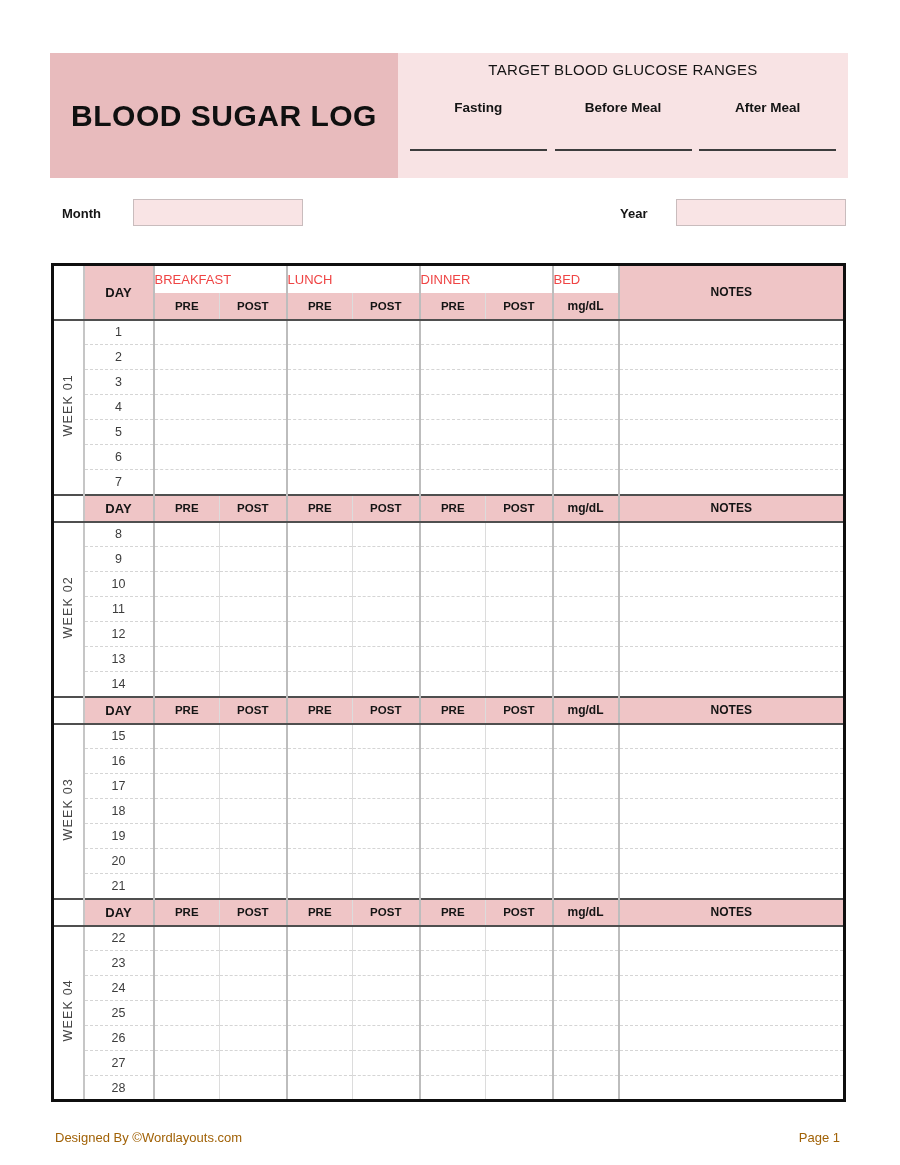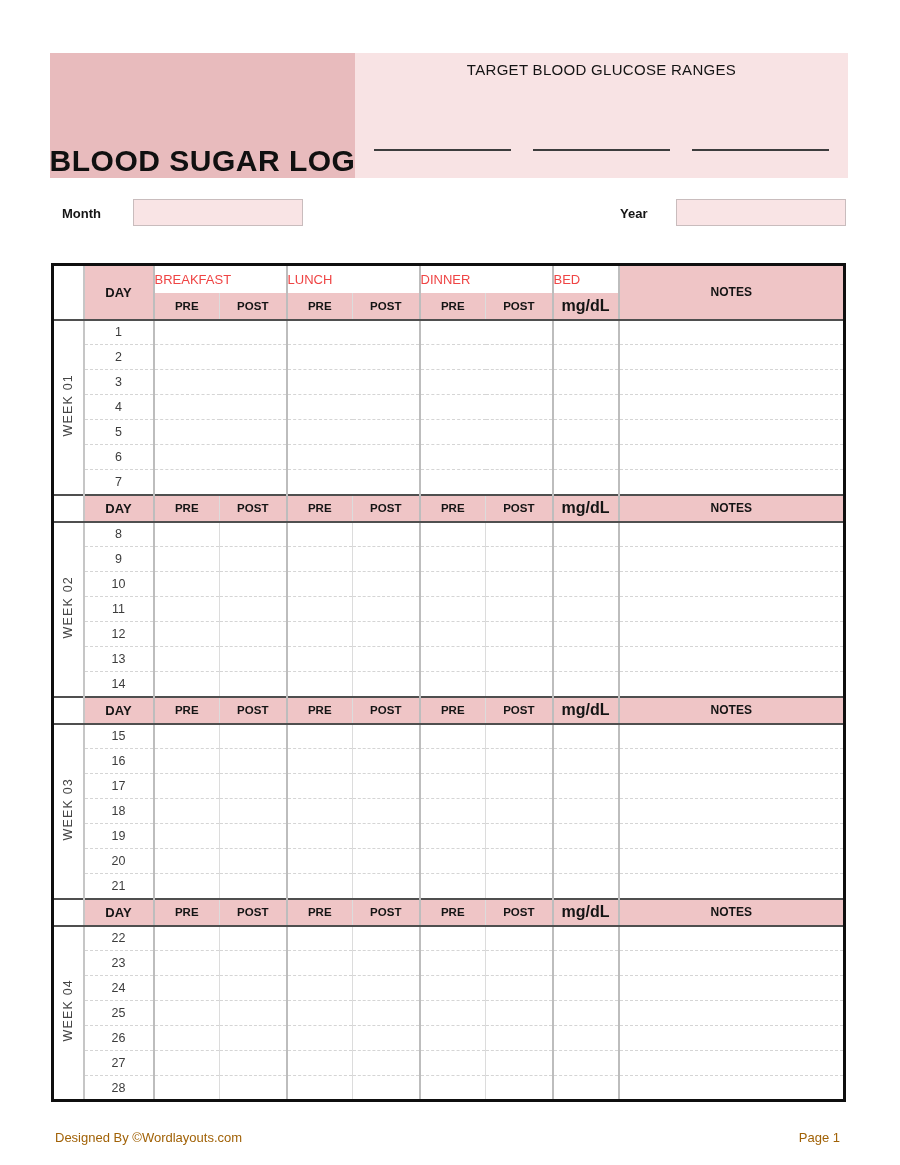--- a/index.html
+++ b/index.html
@@ -1,21 +1,21 @@
 <!DOCTYPE html>
 <html><head>
 <meta charset="utf-8">
 <style>
   html,body{margin:0;padding:0}
   body{width:900px;height:1165px;background:#ffffff;position:relative;
        font-family:"Liberation Sans",sans-serif;color:#1a1a1a;overflow:hidden}
 
   
   .hdr{position:absolute;left:50px;top:53px;width:798px;height:125px;display:flex}
-  .hdr-left{width:305px;background:#e8bbbd;display:flex;align-items:flex-end;justify-content:center}
+  .hdr-left{width:348px;background:#e8bbbd;display:flex;align-items:center;justify-content:center}
   .hdr-title{font-size:30px;font-weight:bold;color:#101010;letter-spacing:.5px;white-space:nowrap}
   .hdr-right{flex:1;background:#f8e3e4;position:relative}
   .tgt-title{position:absolute;top:8px;left:0;right:0;text-align:center;
              font-weight:normal;font-size:15px;color:#141414;letter-spacing:.3px}
   .tgt-fields{position:absolute;top:47px;left:8px;right:8px;display:flex}
   .tgt-field{flex:1;text-align:center;font-weight:bold;font-size:13.5px;color:#141414}
   .tgt-lines{position:absolute;top:82px;left:8px;right:8px;display:flex}
   .tgt-line-wrap{flex:1;display:flex;justify-content:center}
   .tgt-line{width:137px;height:14px;border-bottom:2px solid #3d3d3d}
 
@@ -29,21 +29,21 @@
 
   
   table.log{position:absolute;left:51px;top:263px;width:795px;border-collapse:collapse;
             table-layout:fixed;border:3px solid #0f0f0f}
   table.log td{padding:0;overflow:hidden}
   tr.h1{height:28px} tr.h2{height:27px} tr.wh{height:27px} tr.dr{height:25px}
 
   .ph{background:#efc5c6;text-align:center;font-weight:bold;font-size:11.5px;color:#141414}
   .white-h{background:#ffffff;text-align:left;font-weight:normal;font-size:13px;color:#ef4444}
   .dayhead{font-size:13px}
-  .unit{font-size:16px}
+  .unit{font-size:12px}
   .noteshead{font-size:12px}
 
   .bl1{border-left:2px solid #c6c6c6}   
   .bl2{border-left:2px solid #bdbdbd}   
   .bl3{border-left:1px solid #dcdcdc}   
 
   tr.dr td{border-top:1px dashed #d5d5d5}
   tr.h2 td,td.sp2{border-bottom:2px solid #4f4f4f}
   tr.wh td{border-top:2px solid #4f4f4f;border-bottom:2px solid #4f4f4f}
 
@@ -59,20 +59,25 @@
 </style>
 </head>
 <body>
 
 <div class="hdr">
   <div class="hdr-left">
     <div class="hdr-title">BLOOD SUGAR LOG</div>
   </div>
   <div class="hdr-right">
     <div class="tgt-title">TARGET BLOOD GLUCOSE RANGES</div>
+    <div class="tgt-fields">
+      <div class="tgt-field">Fasting</div>
+      <div class="tgt-field">Before Meal</div>
+      <div class="tgt-field">After Meal</div>
+    </div>
     <div class="tgt-lines">
       <div class="tgt-line-wrap">
           <div class="tgt-line"></div>
         </div>
       <div class="tgt-line-wrap">
           <div class="tgt-line"></div>
         </div>
       <div class="tgt-line-wrap">
           <div class="tgt-line"></div>
         </div>

